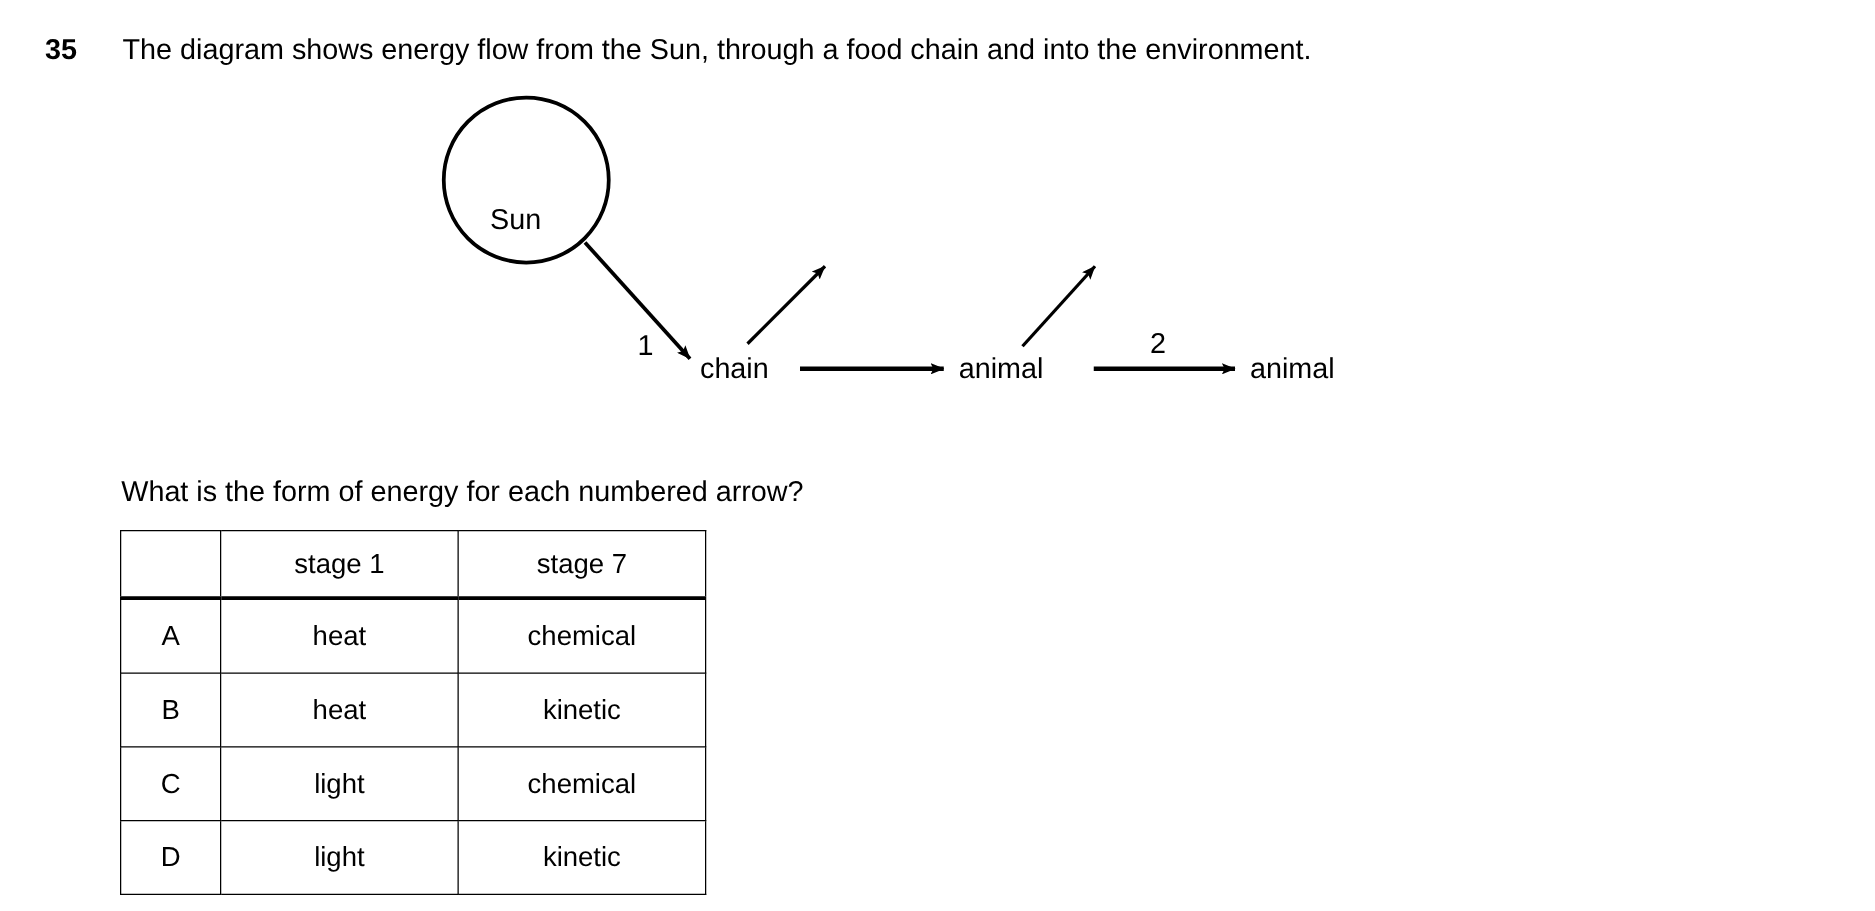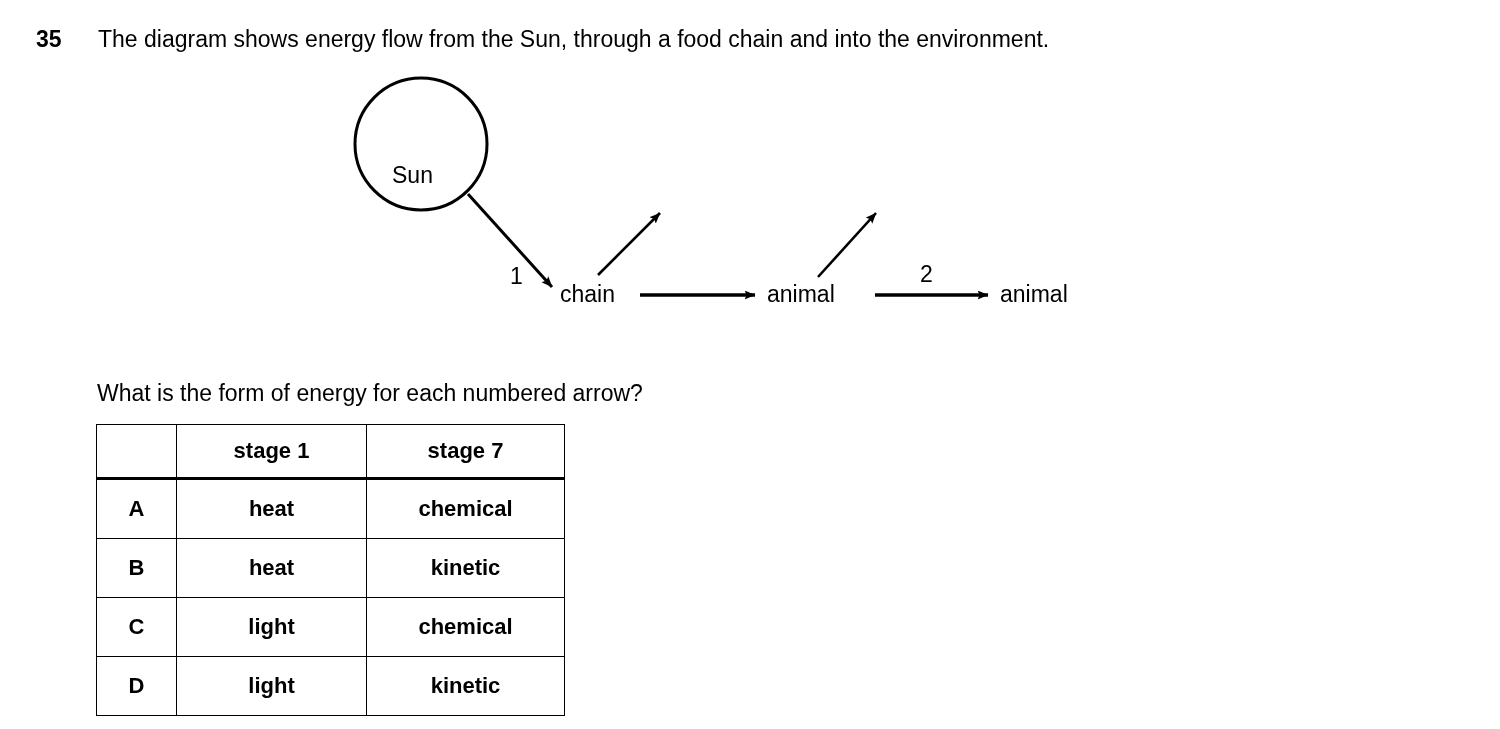--- a/index.html
+++ b/index.html
@@ -93,21 +93,21 @@
   }
   #answer-options-table col.c-key   { width: 80px; }
   #answer-options-table col.c-s1    { width: 190px; }
   #answer-options-table col.c-s2    { width: 198px; }
 
   #answer-options-table th,
   #answer-options-table td {
     border: 1.5px solid #000000;
     text-align: center;
     vertical-align: middle;
-    font-weight: bold;
+    font-weight: normal;
     padding: 0;
   }
   #answer-options-table thead th {
     height: 52px;
     border-bottom-width: 3px;
   }
   #answer-options-table tbody td {
     height: 58px;
   }
   .option-key {

